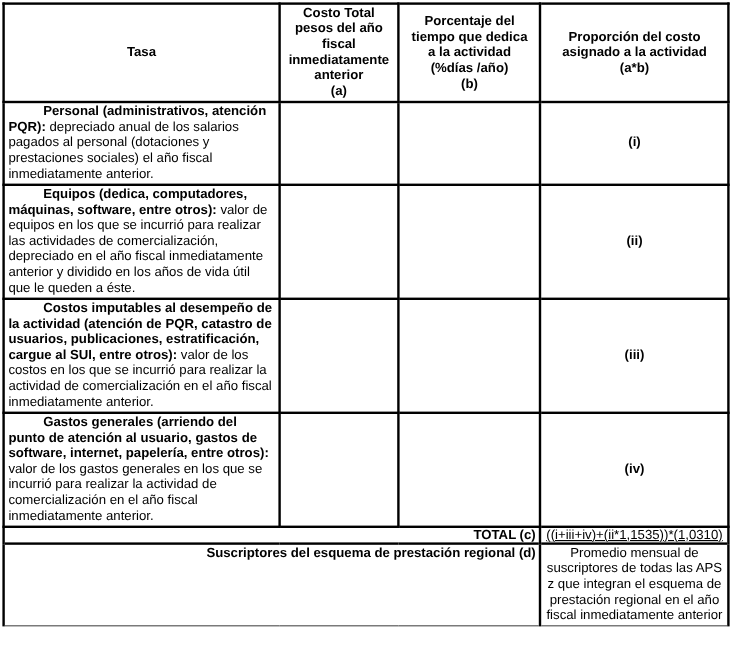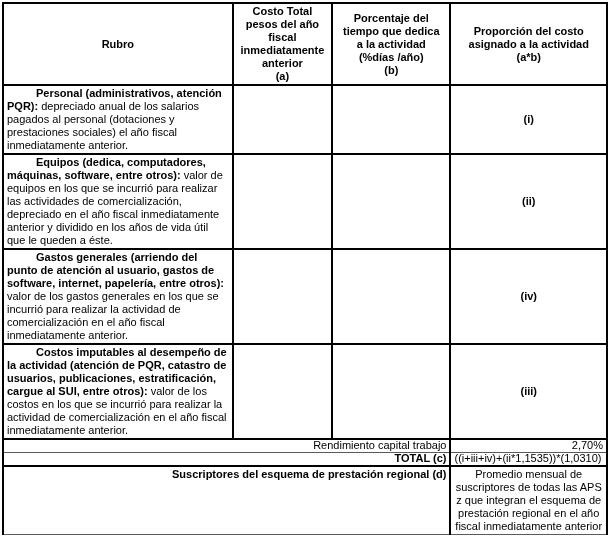--- a/index.html
+++ b/index.html
@@ -59,21 +59,23 @@
   td.sum-label {
     text-align: right;
     vertical-align: middle;
   }
   td.sum-label.bold { font-weight: bold; }
   td.sum-value {
     text-align: right;
     vertical-align: middle;
   }
   td.formula {
+    text-align: center;
     vertical-align: middle;
+    text-decoration: underline;
   }
   
   tr.susc td {
     border-top: 2px solid #000000;
     border-bottom: 1px solid #5a5a5a;
   }
   td.susc-label {
     text-align: right;
     vertical-align: top;
     font-weight: bold;
@@ -91,21 +93,21 @@
 <table class="ccsu">
   <colgroup>
     <col style="width:229px">
     <col style="width:99px">
     <col style="width:118px">
     <col style="width:156px">
   </colgroup>
 
   <tbody>
       <tr style="height:71px">
-    <th class="hdr">Rubro</th>
+    <th class="hdr">Tasa</th>
     <th class="hdr">Costo Total
 pesos del año
 fiscal
 inmediatamente
 anterior
 (a)</th>
     <th class="hdr">Porcentaje del
 tiempo que dedica
 a la actividad
 (%días /año)
@@ -122,38 +124,34 @@
     <td class="result">(i)</td>
   </tr>
 
   <tr style="height:88px">
     <td class="desc"><span class="b">Equipos (dedica, computadores, máquinas, software, entre otros):</span><span> valor de equipos en los que se incurrió para realizar las actividades de comercialización, depreciado en el año fiscal inmediatamente anterior y dividido en los años de vida útil que le queden a éste.</span></td>
     <td class="empty-cell"></td>
     <td class="empty-cell"></td>
     <td class="result">(ii)</td>
   </tr>
 
+  <tr style="height:88px">
+    <td class="desc"><span class="b">Costos imputables al desempeño de la actividad (atención de PQR, catastro de usuarios, publicaciones, estratificación, cargue al SUI, entre otros):</span><span> valor de los costos en los que se incurrió para realizar la actividad de comercialización en el año fiscal inmediatamente anterior.</span></td>
+    <td class="empty-cell"></td>
+    <td class="empty-cell"></td>
+    <td class="result">(iii)</td>
+  </tr>
+
   <tr style="height:77px">
     <td class="desc"><span class="b">Gastos generales (arriendo del punto de atención al usuario, gastos de software, internet, papelería, entre otros):</span><span>  valor de los gastos generales en los que se incurrió para realizar la actividad de comercialización en el año fiscal inmediatamente anterior.</span></td>
     <td class="empty-cell"></td>
     <td class="empty-cell"></td>
     <td class="result">(iv)</td>
   </tr>
 
-  <tr style="height:88px">
-    <td class="desc"><span class="b">Costos imputables al desempeño de la actividad (atención de PQR, catastro de usuarios, publicaciones, estratificación, cargue al SUI, entre otros):</span><span> valor de los costos en los que se incurrió para realizar la actividad de comercialización en el año fiscal inmediatamente anterior.</span></td>
-    <td class="empty-cell"></td>
-    <td class="empty-cell"></td>
-    <td class="result">(iii)</td>
-  </tr>
-
-  <tr class="thin" style="height:13px">
-    <td class="sum-label" colspan="3">Rendimiento capital trabajo</td>
-    <td class="sum-value">2,70%</td>
-  </tr>
   <tr class="thin" style="height:14px">
     <td class="sum-label bold" colspan="3">TOTAL (c)</td>
     <td class="formula">((i+iii+iv)+(ii*1,1535))*(1,0310)</td>
   </tr>
 
   <tr class="susc" style="height:65px">
     <td class="susc-label" colspan="3">Suscriptores del esquema de prestación regional (d)</td>
     <td class="susc-value">Promedio mensual de
 suscriptores de todas las APS
 z que integran el esquema de

